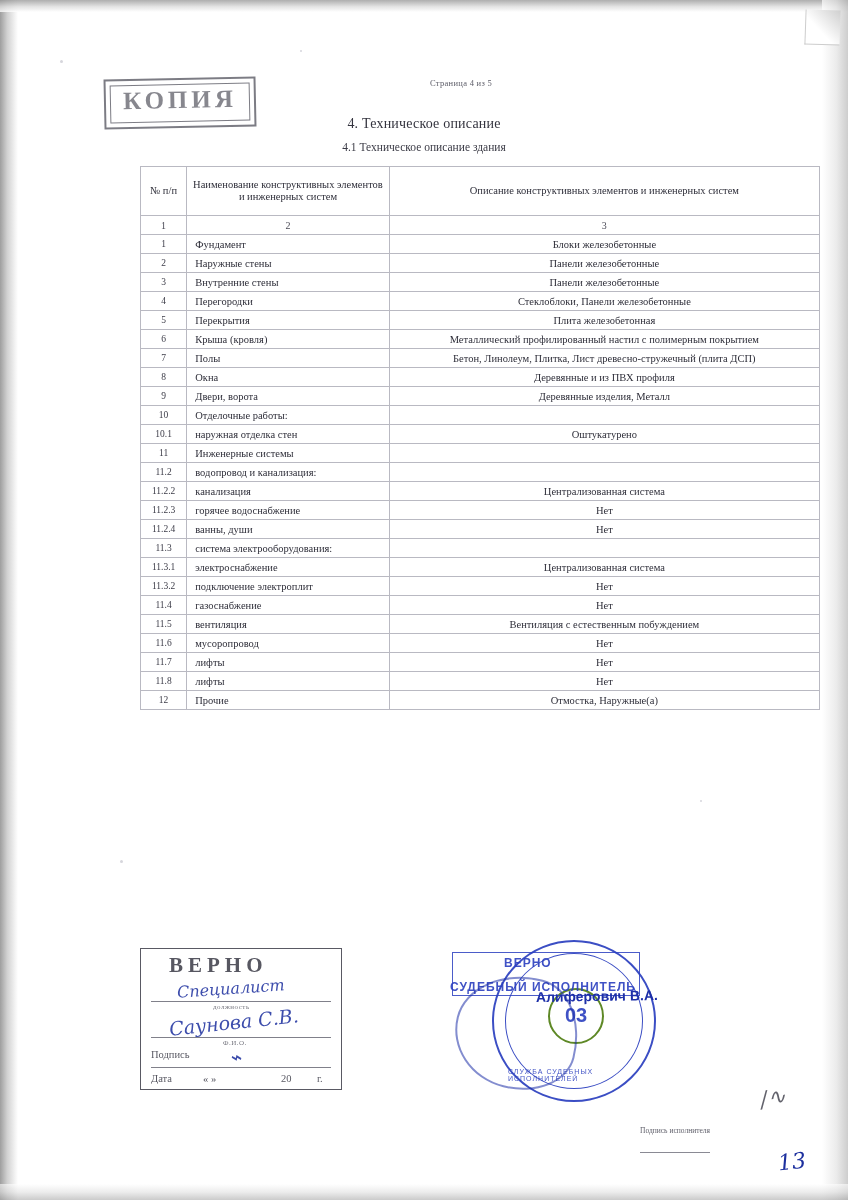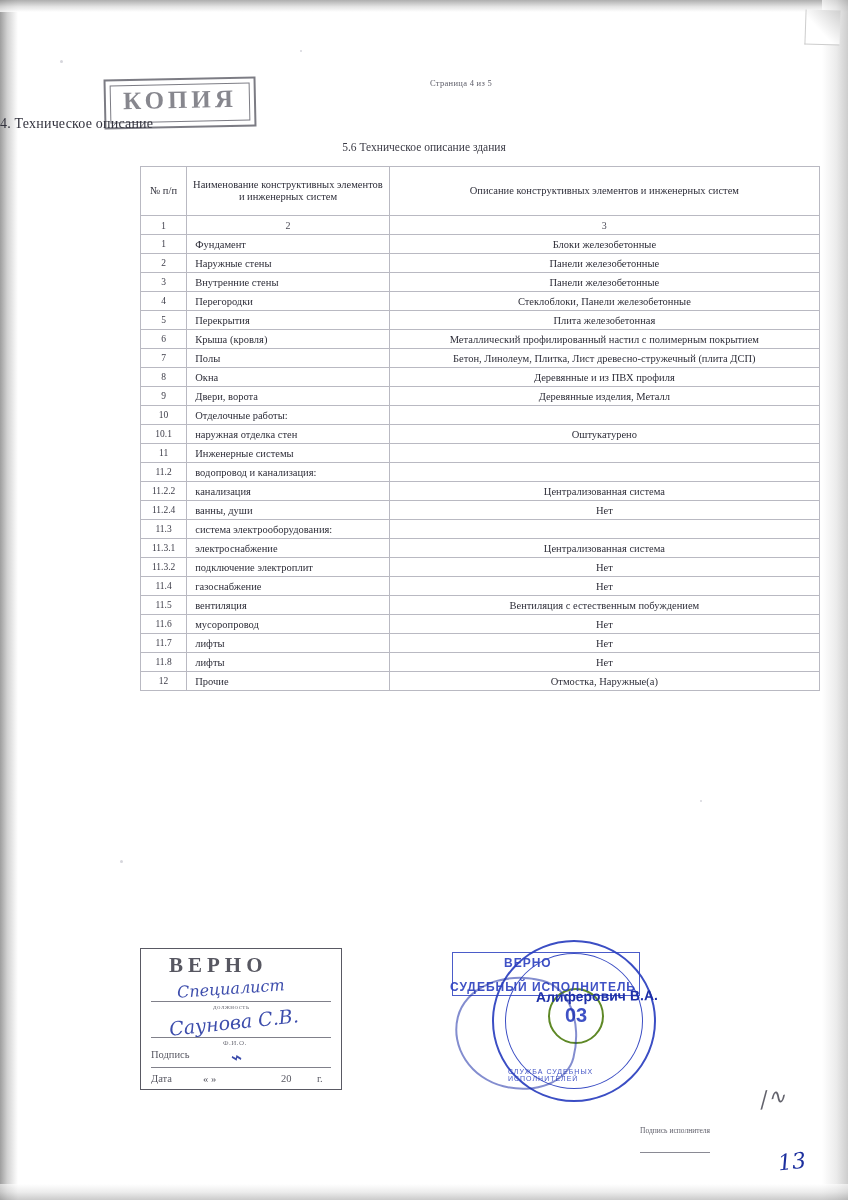--- a/index.html
+++ b/index.html
@@ -73,21 +73,21 @@
     position: absolute;
     left: 430px; top: 78px;
     font-size: 8.5px;
     color: #5d5d68;
     letter-spacing: .3px;
   }
 
   .title-1 {
     position: absolute;
     left: 0; right: 0; top: 116px;
-    text-align: left;
+    text-align: center;
     font-size: 14px;
     letter-spacing: .2px;
     color: #33333e;
   }
   .title-2 {
     position: absolute;
     left: 0; right: 0; top: 141px;
     text-align: center;
     font-size: 11.5px;
     color: #3a3a45;
@@ -284,21 +284,21 @@
   <div class="speck" style="left:120px;top:860px;width:3px;height:3px;"></div>
 
   <div class="copy-stamp">
     <div class="inner"></div>
     <div class="txt">КОПИЯ</div>
   </div>
 
   <div class="page-header">Страница 4 из 5</div>
 
   <div class="title-1">4. Техническое описание</div>
-  <div class="title-2">5.6 Техническое описание здания</div>
+  <div class="title-2">4.1 Техническое описание здания</div>
 
   <table class="tbl">
     <thead>
       <tr>
         <th class="col-no">№ п/п</th>
         <th class="col-name">Наименование конструктивных элементов и инженерных систем</th>
         <th class="col-desc">Описание  конструктивных элементов и инженерных систем</th>
       </tr>
       <tr class="numrow">
         <td>1</td>
@@ -369,20 +369,25 @@
         </tr>
         <tr>
           <td class="c-no">11.2</td>
           <td class="c-name">водопровод и канализация:</td>
           <td class="c-desc"></td>
         </tr>
         <tr>
           <td class="c-no">11.2.2</td>
           <td class="c-name">канализация</td>
           <td class="c-desc">Централизованная система</td>
+        </tr>
+        <tr>
+          <td class="c-no">11.2.3</td>
+          <td class="c-name">горячее водоснабжение</td>
+          <td class="c-desc">Нет</td>
         </tr>
         <tr>
           <td class="c-no">11.2.4</td>
           <td class="c-name">ванны, души</td>
           <td class="c-desc">Нет</td>
         </tr>
         <tr>
           <td class="c-no">11.3</td>
           <td class="c-name">система  электрооборудования:</td>
           <td class="c-desc"></td>

